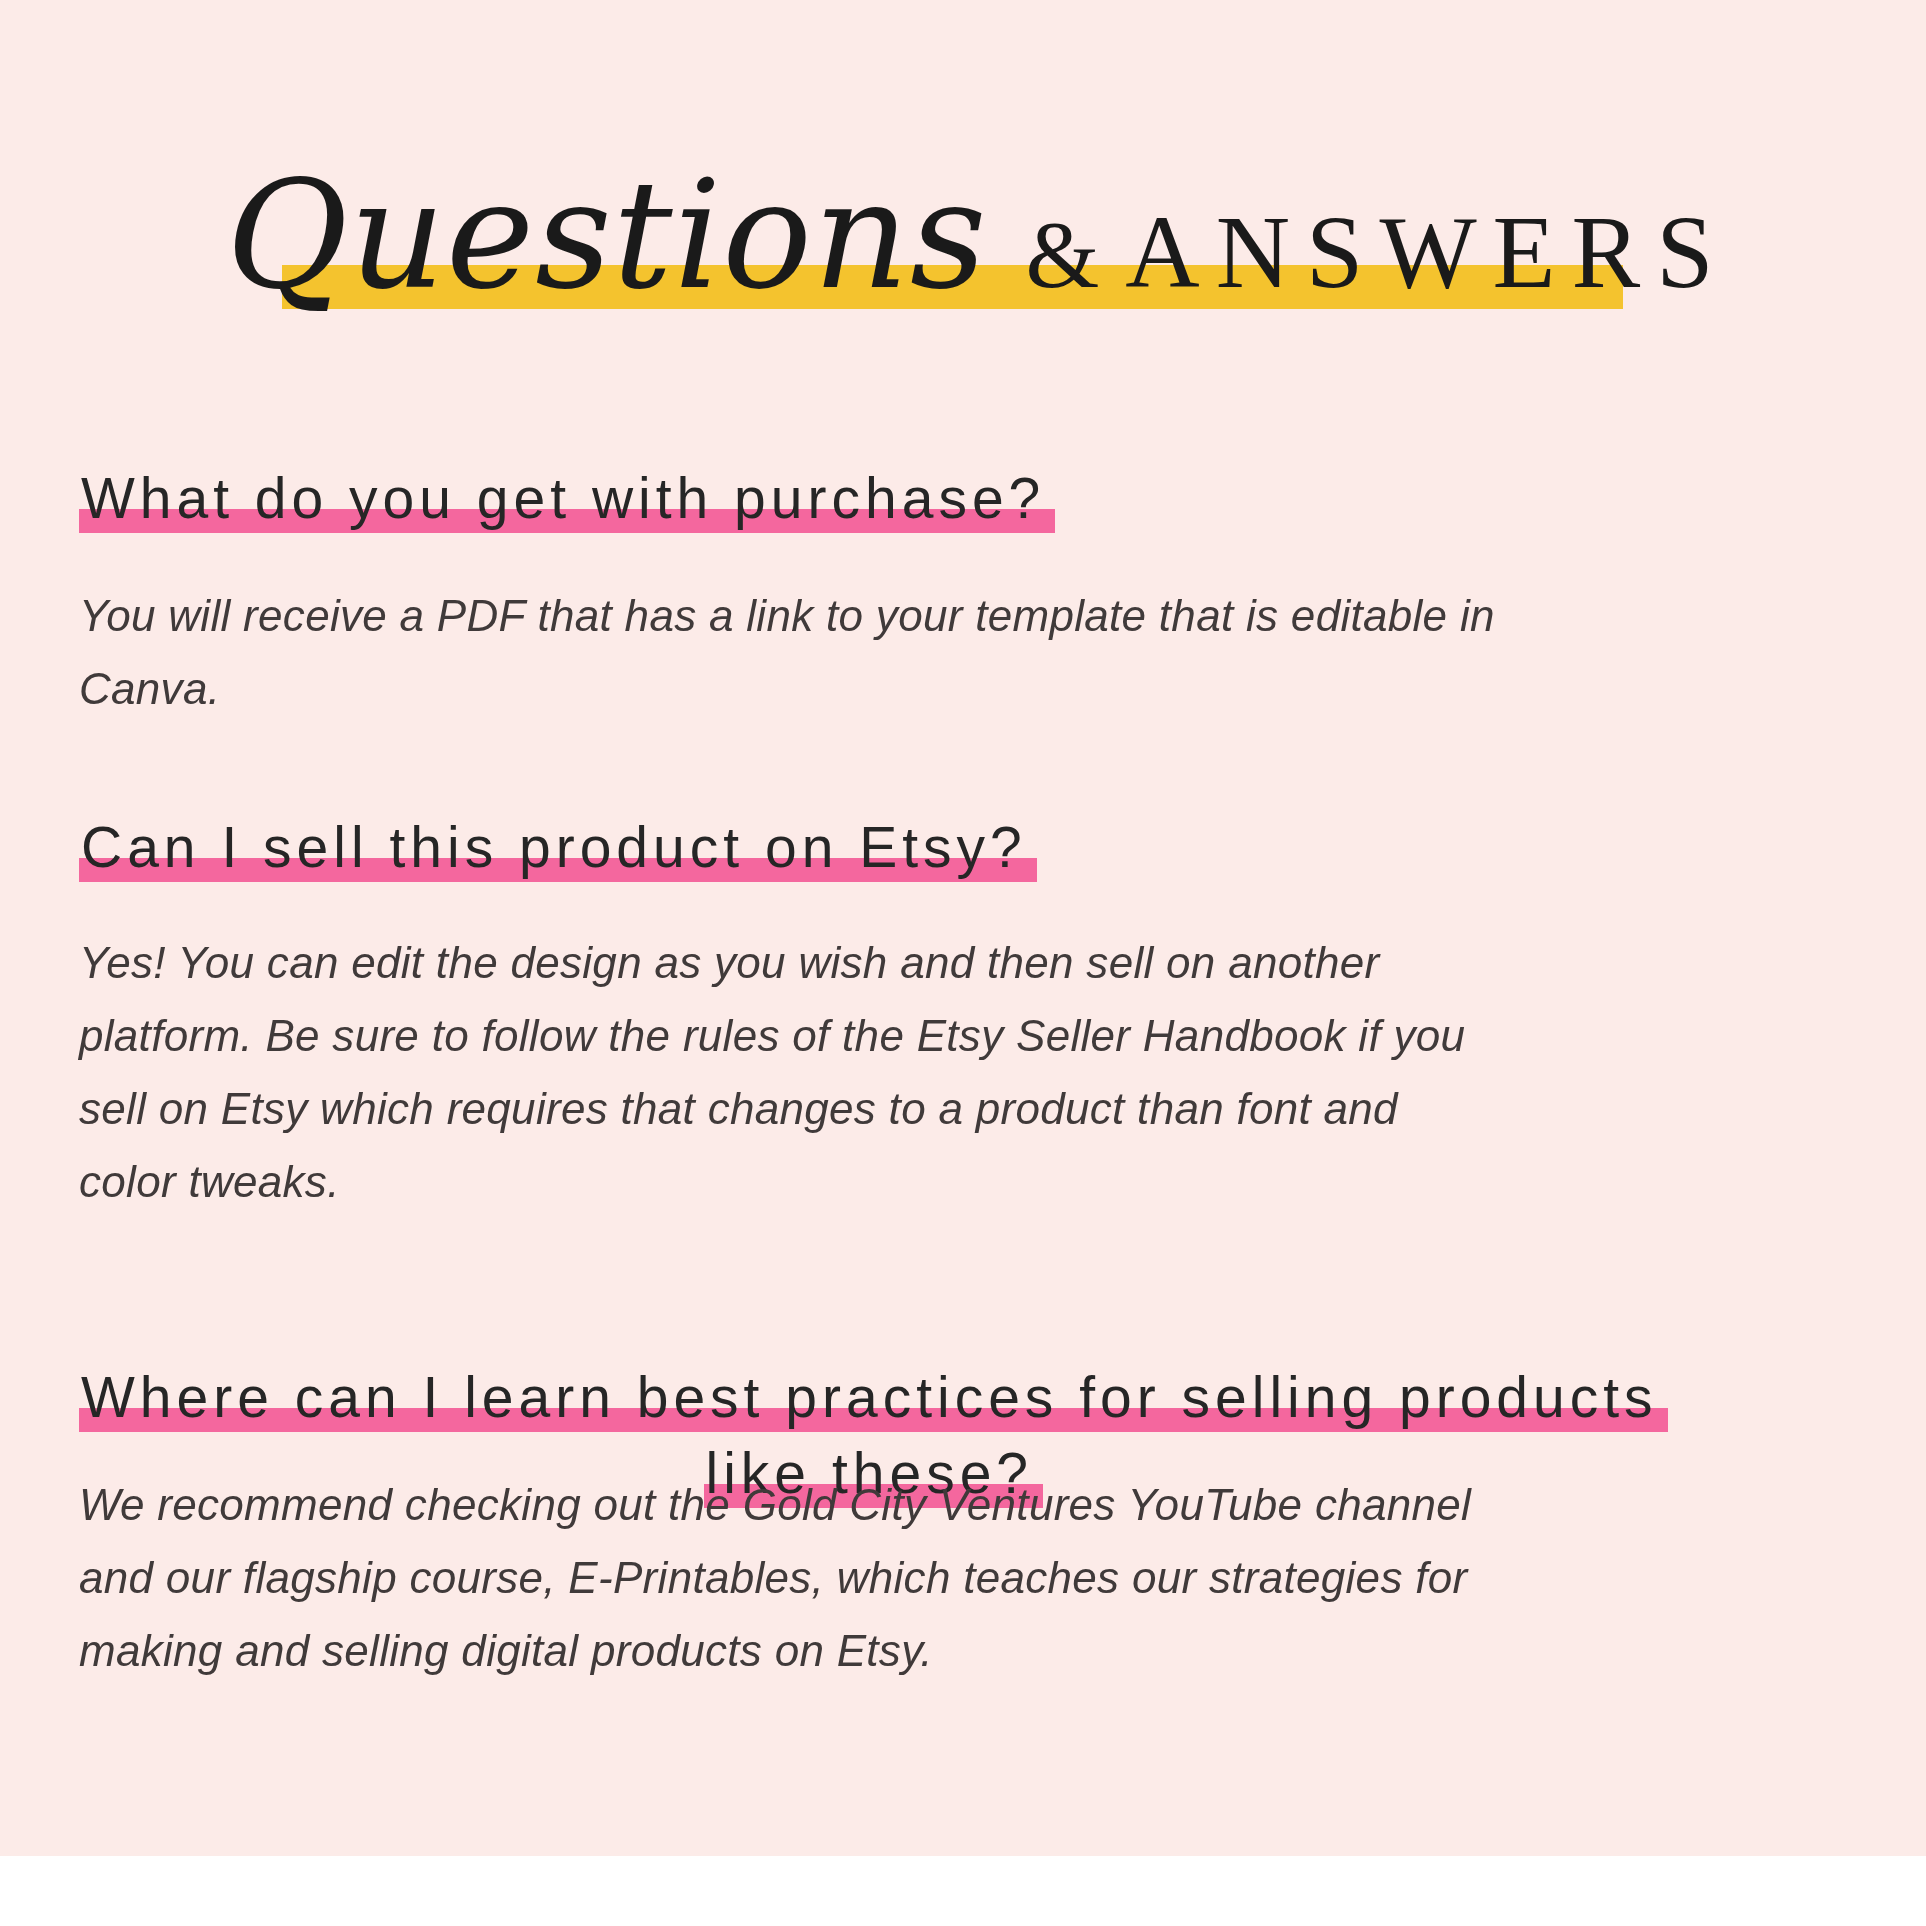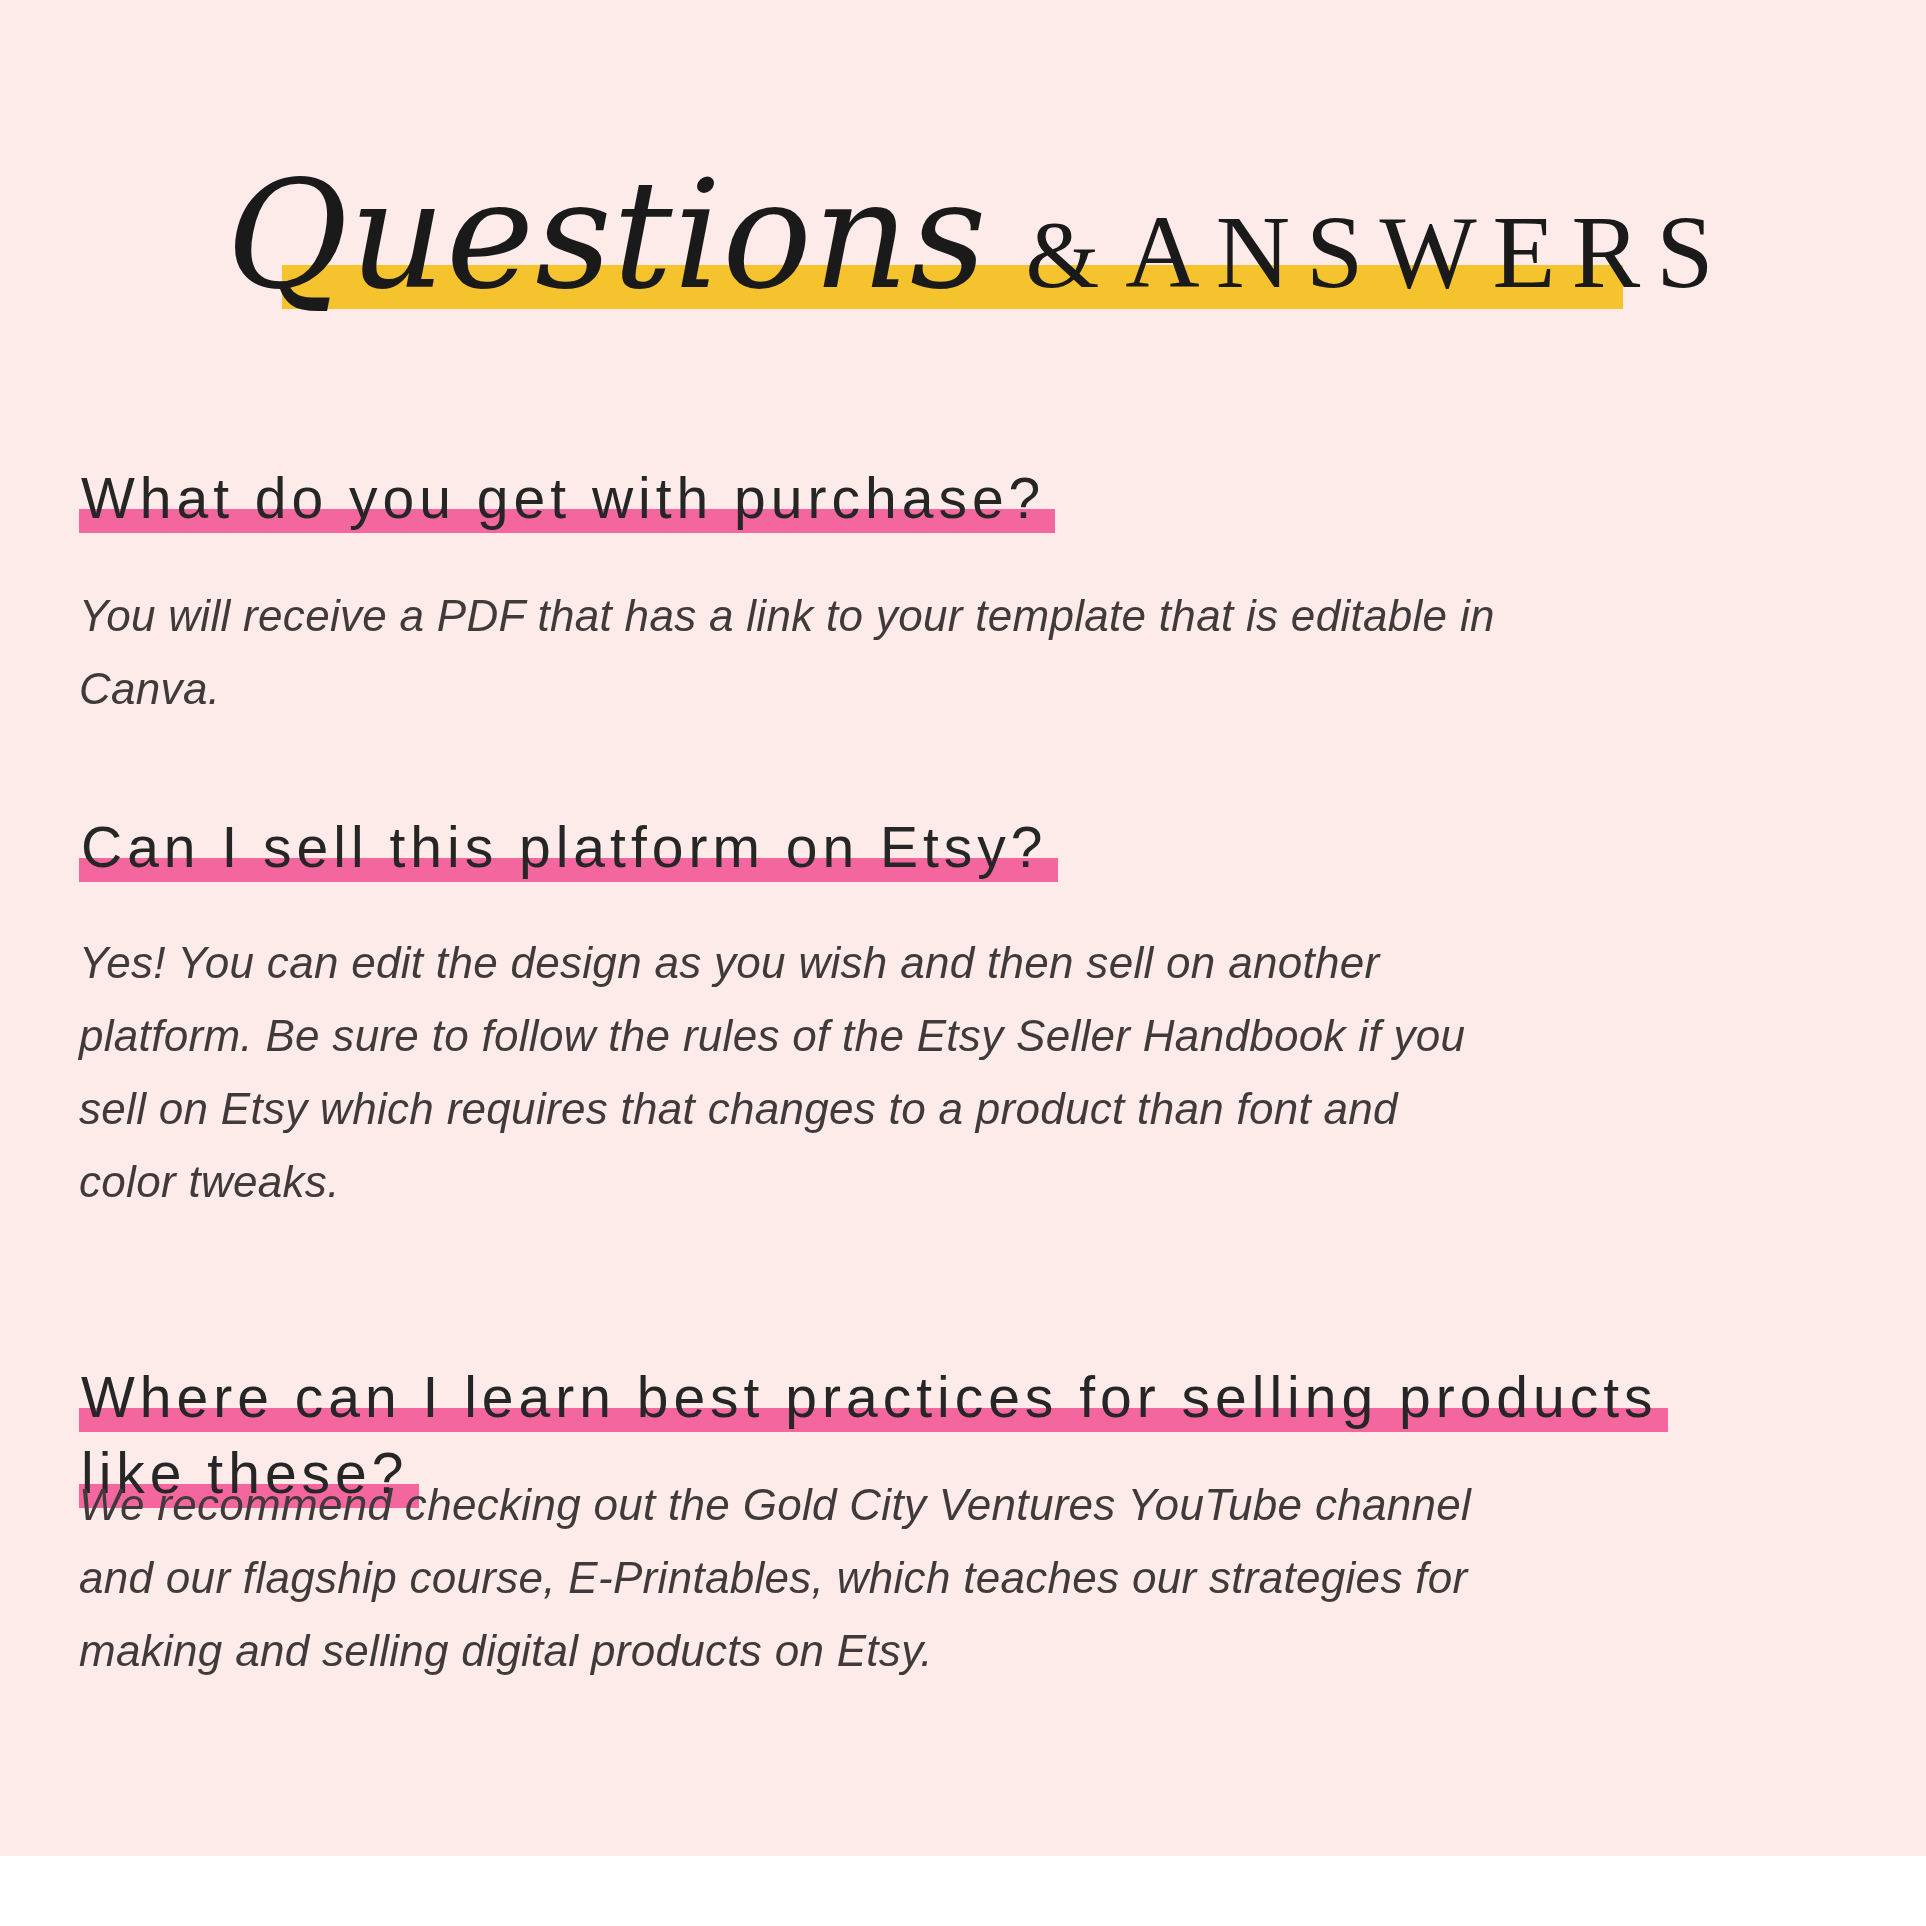--- a/index.html
+++ b/index.html
@@ -61,20 +61,21 @@
   .question {
     position: absolute;
     left: 79px;
     max-width: 1822px;
     font-size: 57px;
     font-weight: 400;
     letter-spacing: 5px;
     line-height: 1.33;
     color: var(--heading-text);
     white-space: pre-line;
+    text-align: center;
   }
   .question .hl {
     background: linear-gradient(to top, var(--highlight-pink) 24px, transparent 24px);
     -webkit-box-decoration-break: clone;
     box-decoration-break: clone;
     padding: 0 10px 3px 2px;
   }
   .answer {
     position: absolute;
     left: 79px;
@@ -102,21 +103,21 @@
     <div class="title-bar"></div>
     <div class="title-text"><span class="title-script">Questions</span><span class="title-amp">&amp;</span><span class="title-caps">ANSWERS</span></div>
   </header>
 
   <main>
 
     <h2 class="question q1"><span class="hl">What do you get with purchase?</span></h2>
     <p class="answer a1">You will receive a PDF that has a link to your template that is editable in
 Canva.</p>
 
-    <h2 class="question q2"><span class="hl">Can I sell this platform on Etsy?</span></h2>
+    <h2 class="question q2"><span class="hl">Can I sell this product on Etsy?</span></h2>
     <p class="answer a2">Yes! You can edit the design as you wish and then sell on another
 platform. Be sure to follow the rules of the Etsy Seller Handbook if you
 sell on Etsy which requires that changes to a product than font and
 color tweaks.</p>
 
     <h2 class="question q3"><span class="hl">Where can I learn best practices for selling products
 like these?</span></h2>
     <p class="answer a3">We recommend checking out the Gold City Ventures YouTube channel
 and our flagship course, E-Printables, which teaches our strategies for
 making and selling digital products on Etsy.</p>

